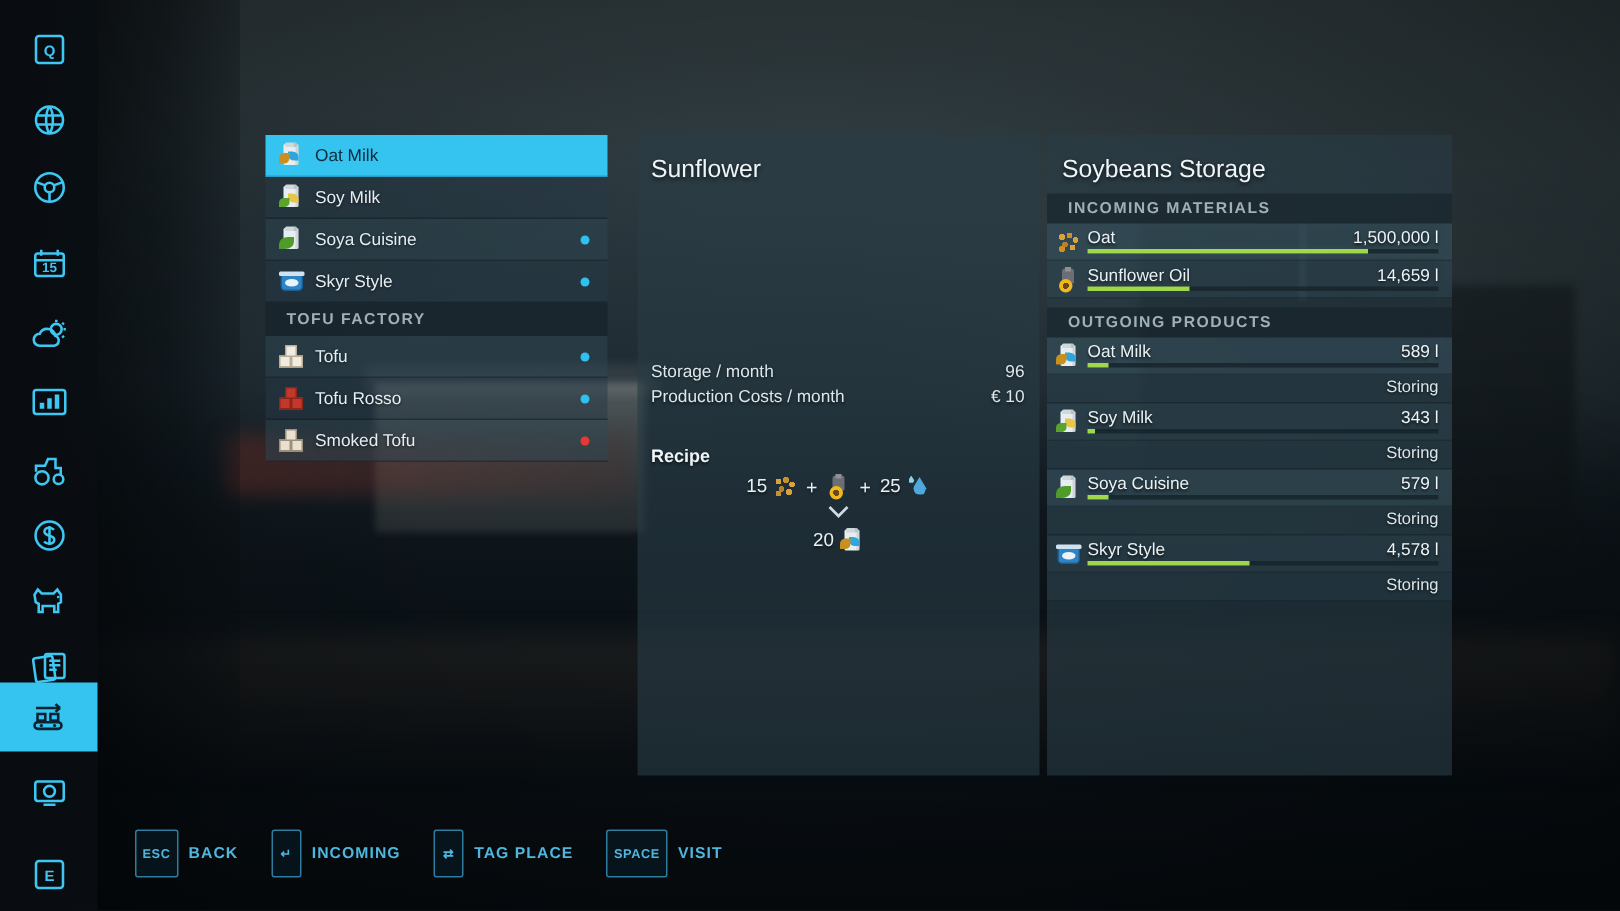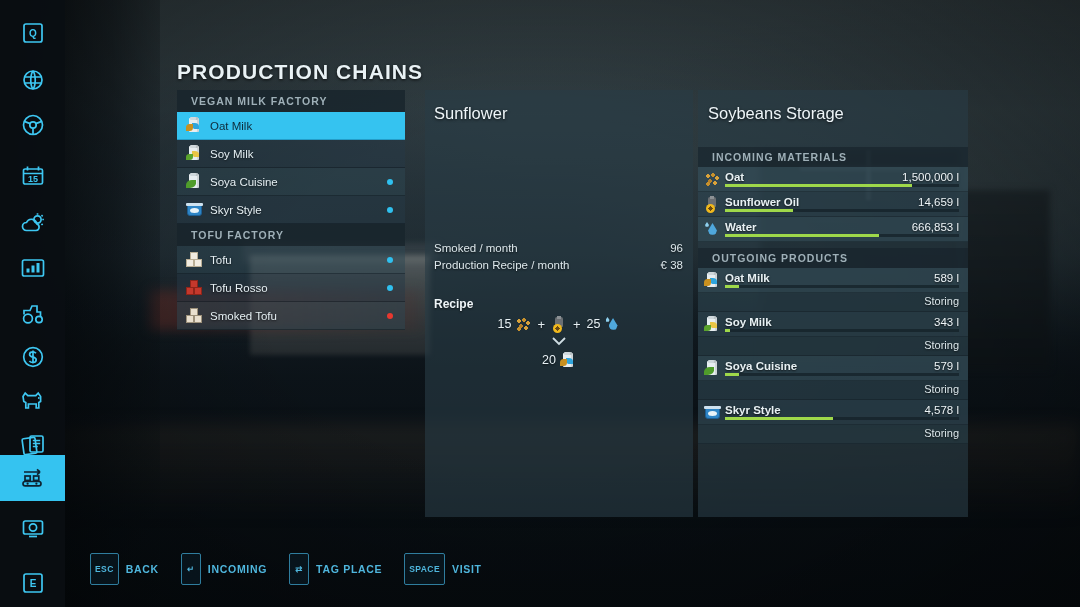--- a/index.html
+++ b/index.html
@@ -235,21 +235,20 @@
   }
   .stor-row.alt { background: rgba(50,76,88,0.40); }
   .stor-row .s-ico {
     position: absolute; left: 6px; top: 4px;
     width: 17px; height: 17px;
   }
   .stor-row .s-name {
     position: absolute; left: 27px; top: 4px;
     font-size: 11.5px; color: #e8f1f4;
     text-shadow: 0 1px 2px rgba(0,0,0,.7);
-    font-weight: bold;
   }
   .stor-row .s-val {
     position: absolute; right: 9px; top: 4px;
     font-size: 11.5px; color: #eef5f8;
     text-shadow: 0 1px 2px rgba(0,0,0,.7);
   }
   .bar-track {
     position: absolute; left: 27px; right: 9px; bottom: 4px;
     height: 3px; background: rgba(20,34,40,0.75);
   }
@@ -432,24 +431,22 @@
         </svg>
       </div>
       <div class="rail-item" style="top: 560px;">
         <svg width="26" height="26" viewBox="0 0 26 26">
           <rect x="4" y="4" width="18" height="18" rx="2" class="rail-ico"></rect>
           <text x="13" y="17" text-anchor="middle" class="rail-letter">E</text>
         </svg>
       </div>
     </div>
 
-  <div class="page-title">PRODUCTION CHAINS</div>
 
   <div class="chain-list" id="chainList">
-      <div class="list-header">VEGAN MILK FACTORY</div>
       <div class="list-row selected">
         <div class="pico">
           <div class="carton"></div>
           <div class="carton cap"></div>
           <div class="leafmark"></div>
           <div class="seedsprig"></div>
         </div>
         <span class="r-label">Oat Milk</span>
       </div>
       <div class="list-row alt">
@@ -506,26 +503,26 @@
         </div>
         <span class="r-label">Smoked Tofu</span>
         <div class="dot red"></div>
       </div>
     </div>
 
   <div class="panel panel-prod">
     <div class="panel-head">Sunflower</div>
 
     <div class="kv" style="top:152px">
-      <span>Smoked / month</span>
+      <span>Storage / month</span>
       <span>96</span>
     </div>
     <div class="kv" style="top:169px">
-      <span>Production Recipe / month</span>
-      <span>€ 38</span>
+      <span>Production Costs / month</span>
+      <span>€ 10</span>
     </div>
 
     <div class="recipe-label">Recipe</div>
     <div class="recipe-in" id="recipeIn">
         <span>15</span>
         <div class="rico">
           <div class="oat"></div>
         </div>
         <span class="plus">+</span>
         <div class="rico">
@@ -551,21 +548,21 @@
           <div class="carton"></div>
           <div class="carton cap"></div>
           <div class="leafmark"></div>
           <div class="seedsprig"></div>
         </div>
       </div>
   </div>
 
   <div class="panel panel-stor">
     <div class="stor-head">Soybeans Storage</div>
-    <div style="margin-top:24px" id="storBody">
+    <div style="margin-top:6px" id="storBody">
         <div class="sec-head">INCOMING MATERIALS</div>
         <div class="stor-row">
           <div class="s-ico">
             <div class="oat"></div>
           </div>
           <div class="s-name">Oat</div>
           <div class="s-val">1,500,000 l</div>
           <div class="bar-track">
             <div class="bar-fill" style="width: 80%;"></div>
           </div>
@@ -573,31 +570,20 @@
         <div class="stor-row alt">
           <div class="s-ico">
             <div class="oilbottle"></div>
             <div class="oilneck"></div>
             <div class="sunflower"></div>
           </div>
           <div class="s-name">Sunflower Oil</div>
           <div class="s-val">14,659 l</div>
           <div class="bar-track">
             <div class="bar-fill" style="width: 29%;"></div>
-          </div>
-        </div>
-        <div class="stor-row">
-          <div class="s-ico">
-            <div class="droplet-s"></div>
-            <div class="droplet"></div>
-          </div>
-          <div class="s-name">Water</div>
-          <div class="s-val">666,853 l</div>
-          <div class="bar-track">
-            <div class="bar-fill" style="width: 66%;"></div>
           </div>
         </div>
         <div class="sec-head">OUTGOING PRODUCTS</div>
         <div class="stor-row">
           <div class="s-ico">
             <div class="carton"></div>
             <div class="carton cap"></div>
             <div class="leafmark"></div>
             <div class="seedsprig"></div>
           </div>

